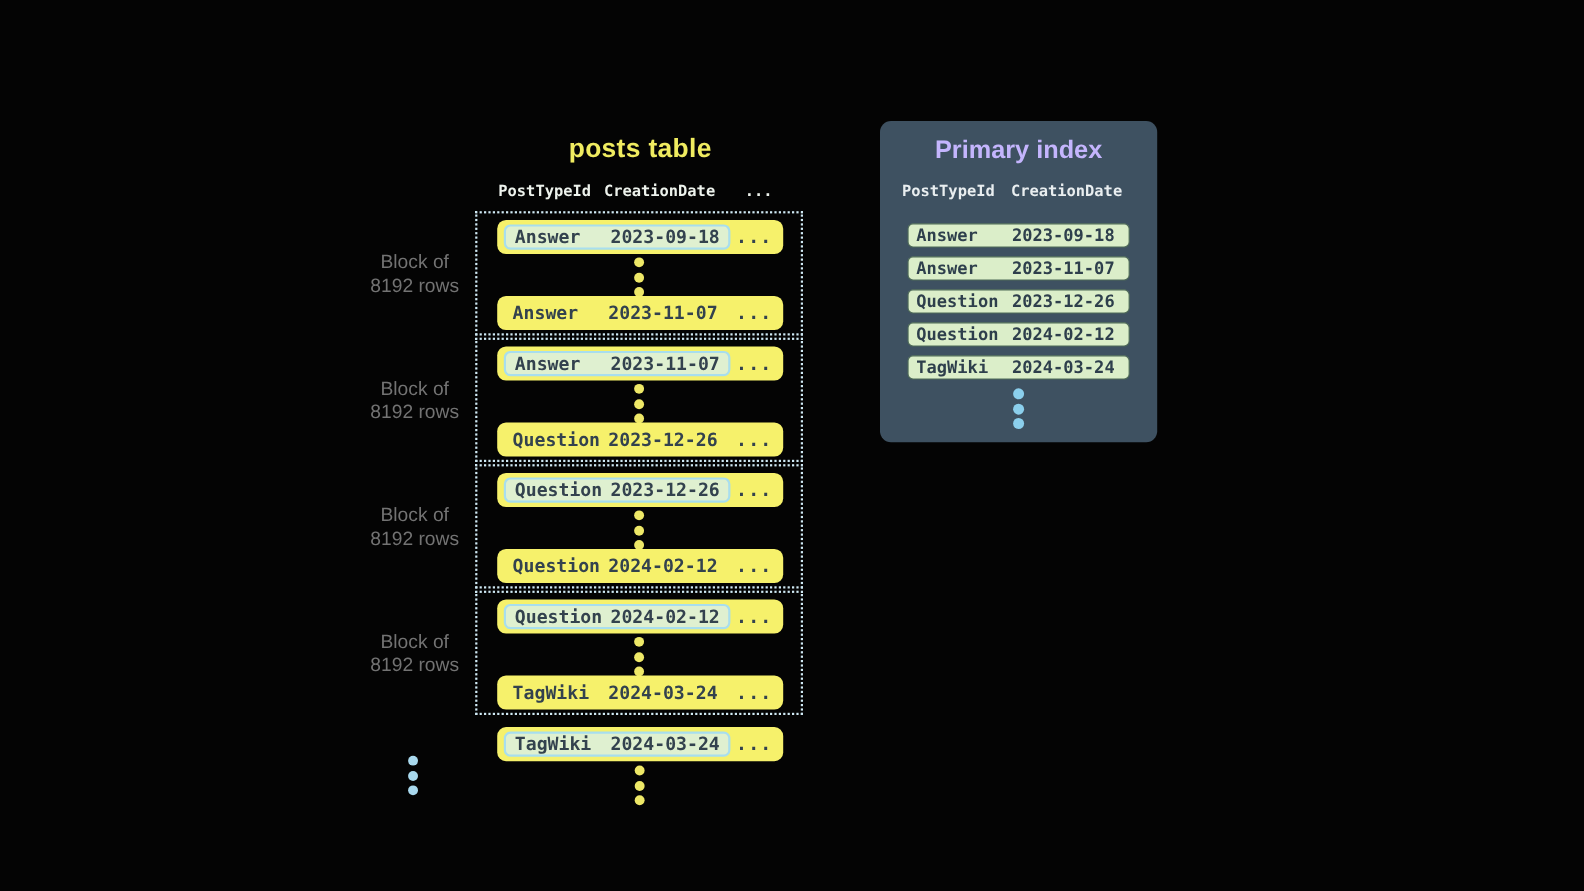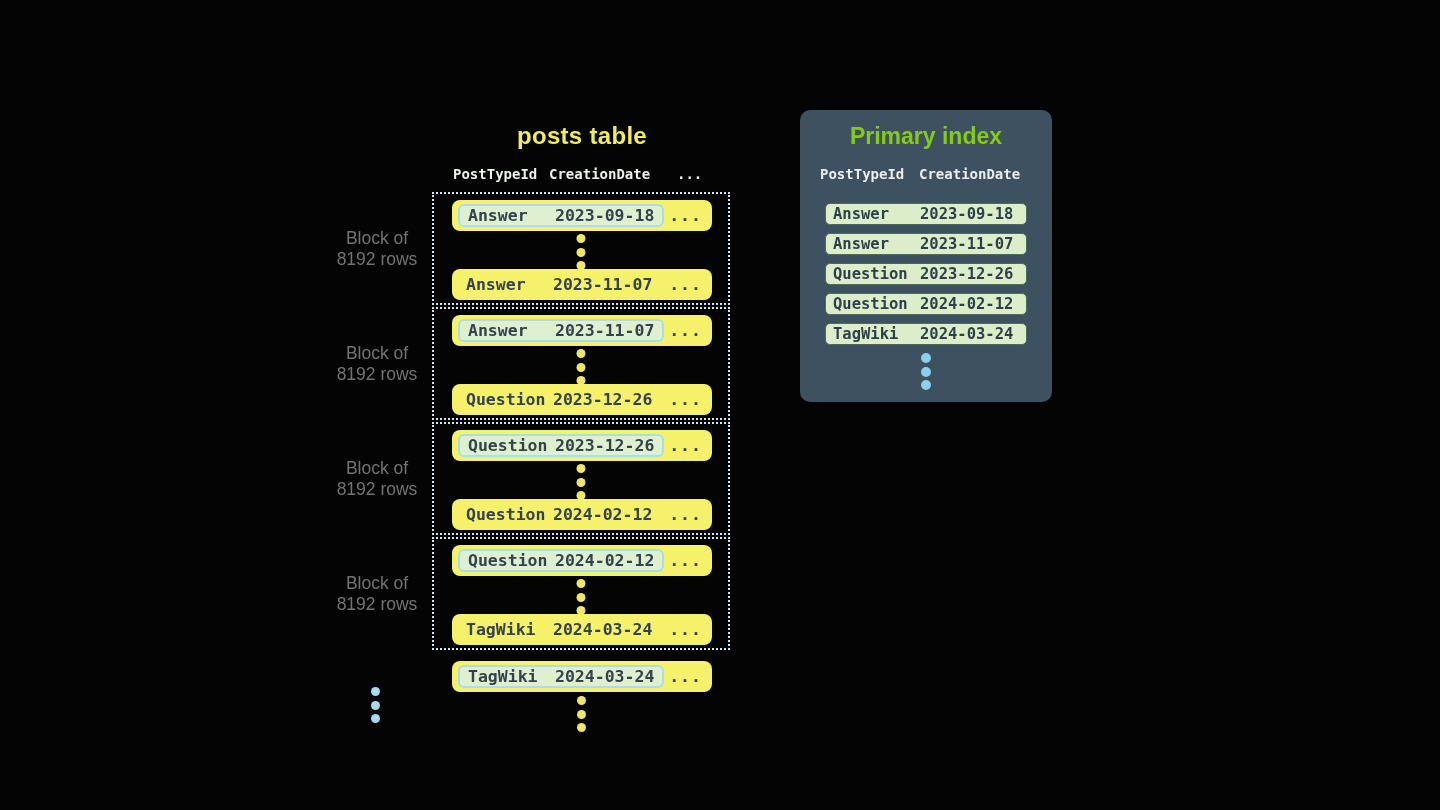--- a/index.html
+++ b/index.html
@@ -65,21 +65,21 @@
   .vdots.blue i { background: #a9d9ee; }
   .vdots.panelblue i { width: 10px; height: 10px; margin-bottom: 3.5px; background: #8bcfec; }
 
   
   .panel {
     position: absolute; left: 800px; top: 110px; width: 252px; height: 292px;
     background: #3e5161; border-radius: 10px;
   }
   .panel-title {
     position: absolute; top: 13px; left: 0; width: 100%;
-    text-align: center; font-size: 23px; font-weight: 600; color: #84cc16;
+    text-align: center; font-size: 23px; font-weight: 600; color: #c4b5fd;
   }
   .panel-header { position: absolute; top: 56px; left: 0; width: 100%; height: 20px; }
   .panel-header span {
     position: absolute; font-family: "DejaVu Sans Mono", monospace;
     font-size: 14px; font-weight: 600; color: #e9eef0; white-space: pre;
   }
   .panel-header .h1 { left: 20px; }
   .panel-header .h2 { left: 119px; }
   .irow {
     position: absolute; left: 25px; width: 202px; height: 22px;

